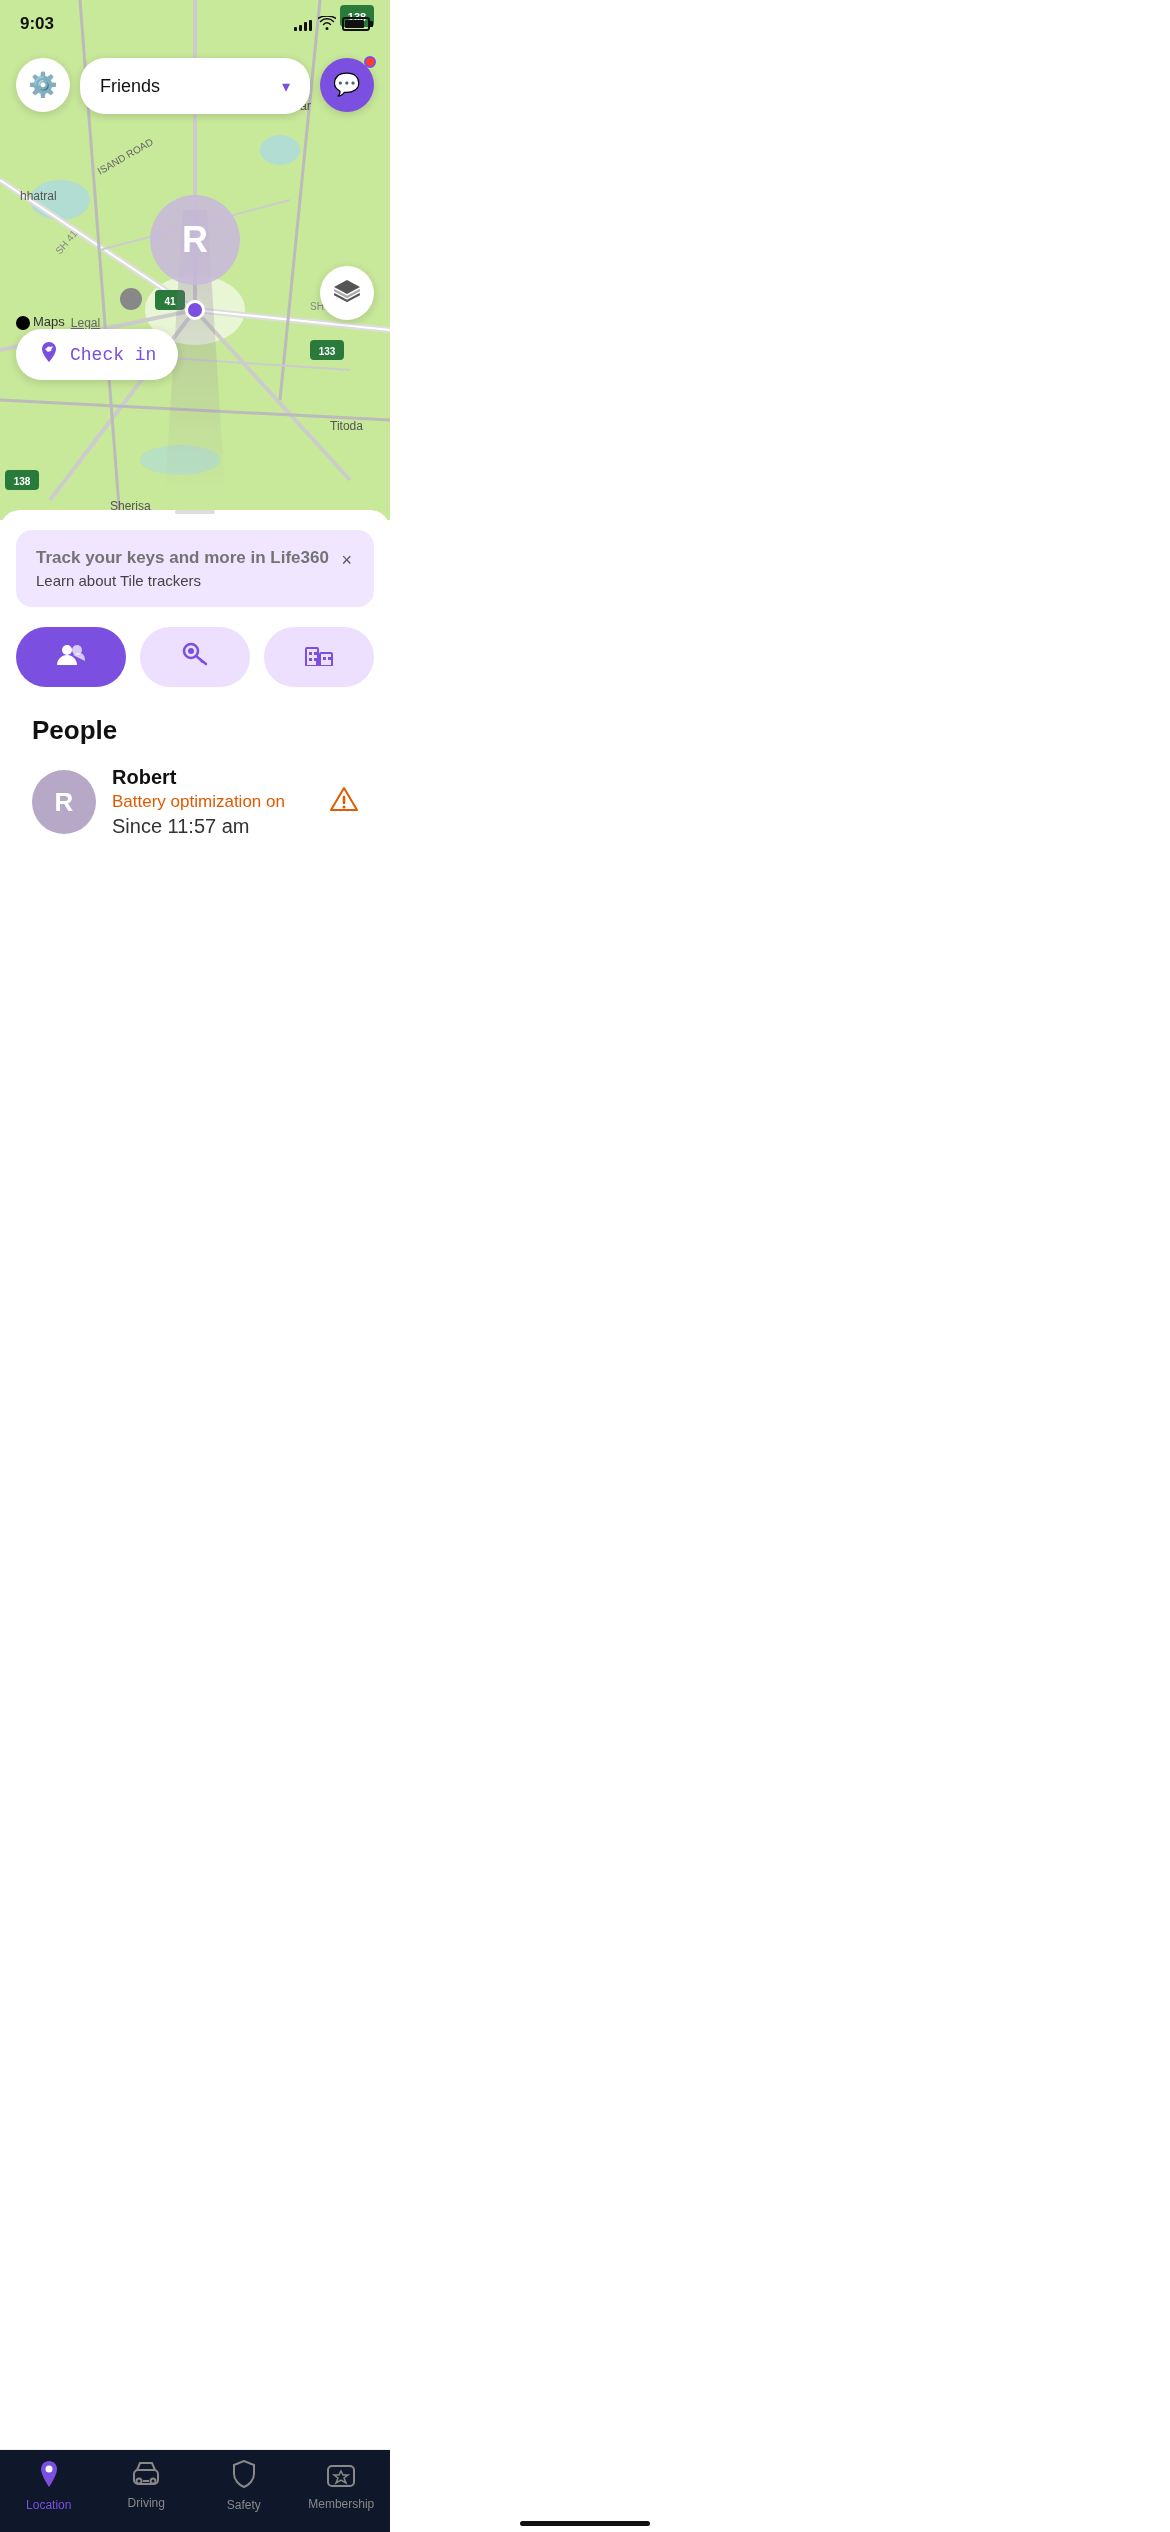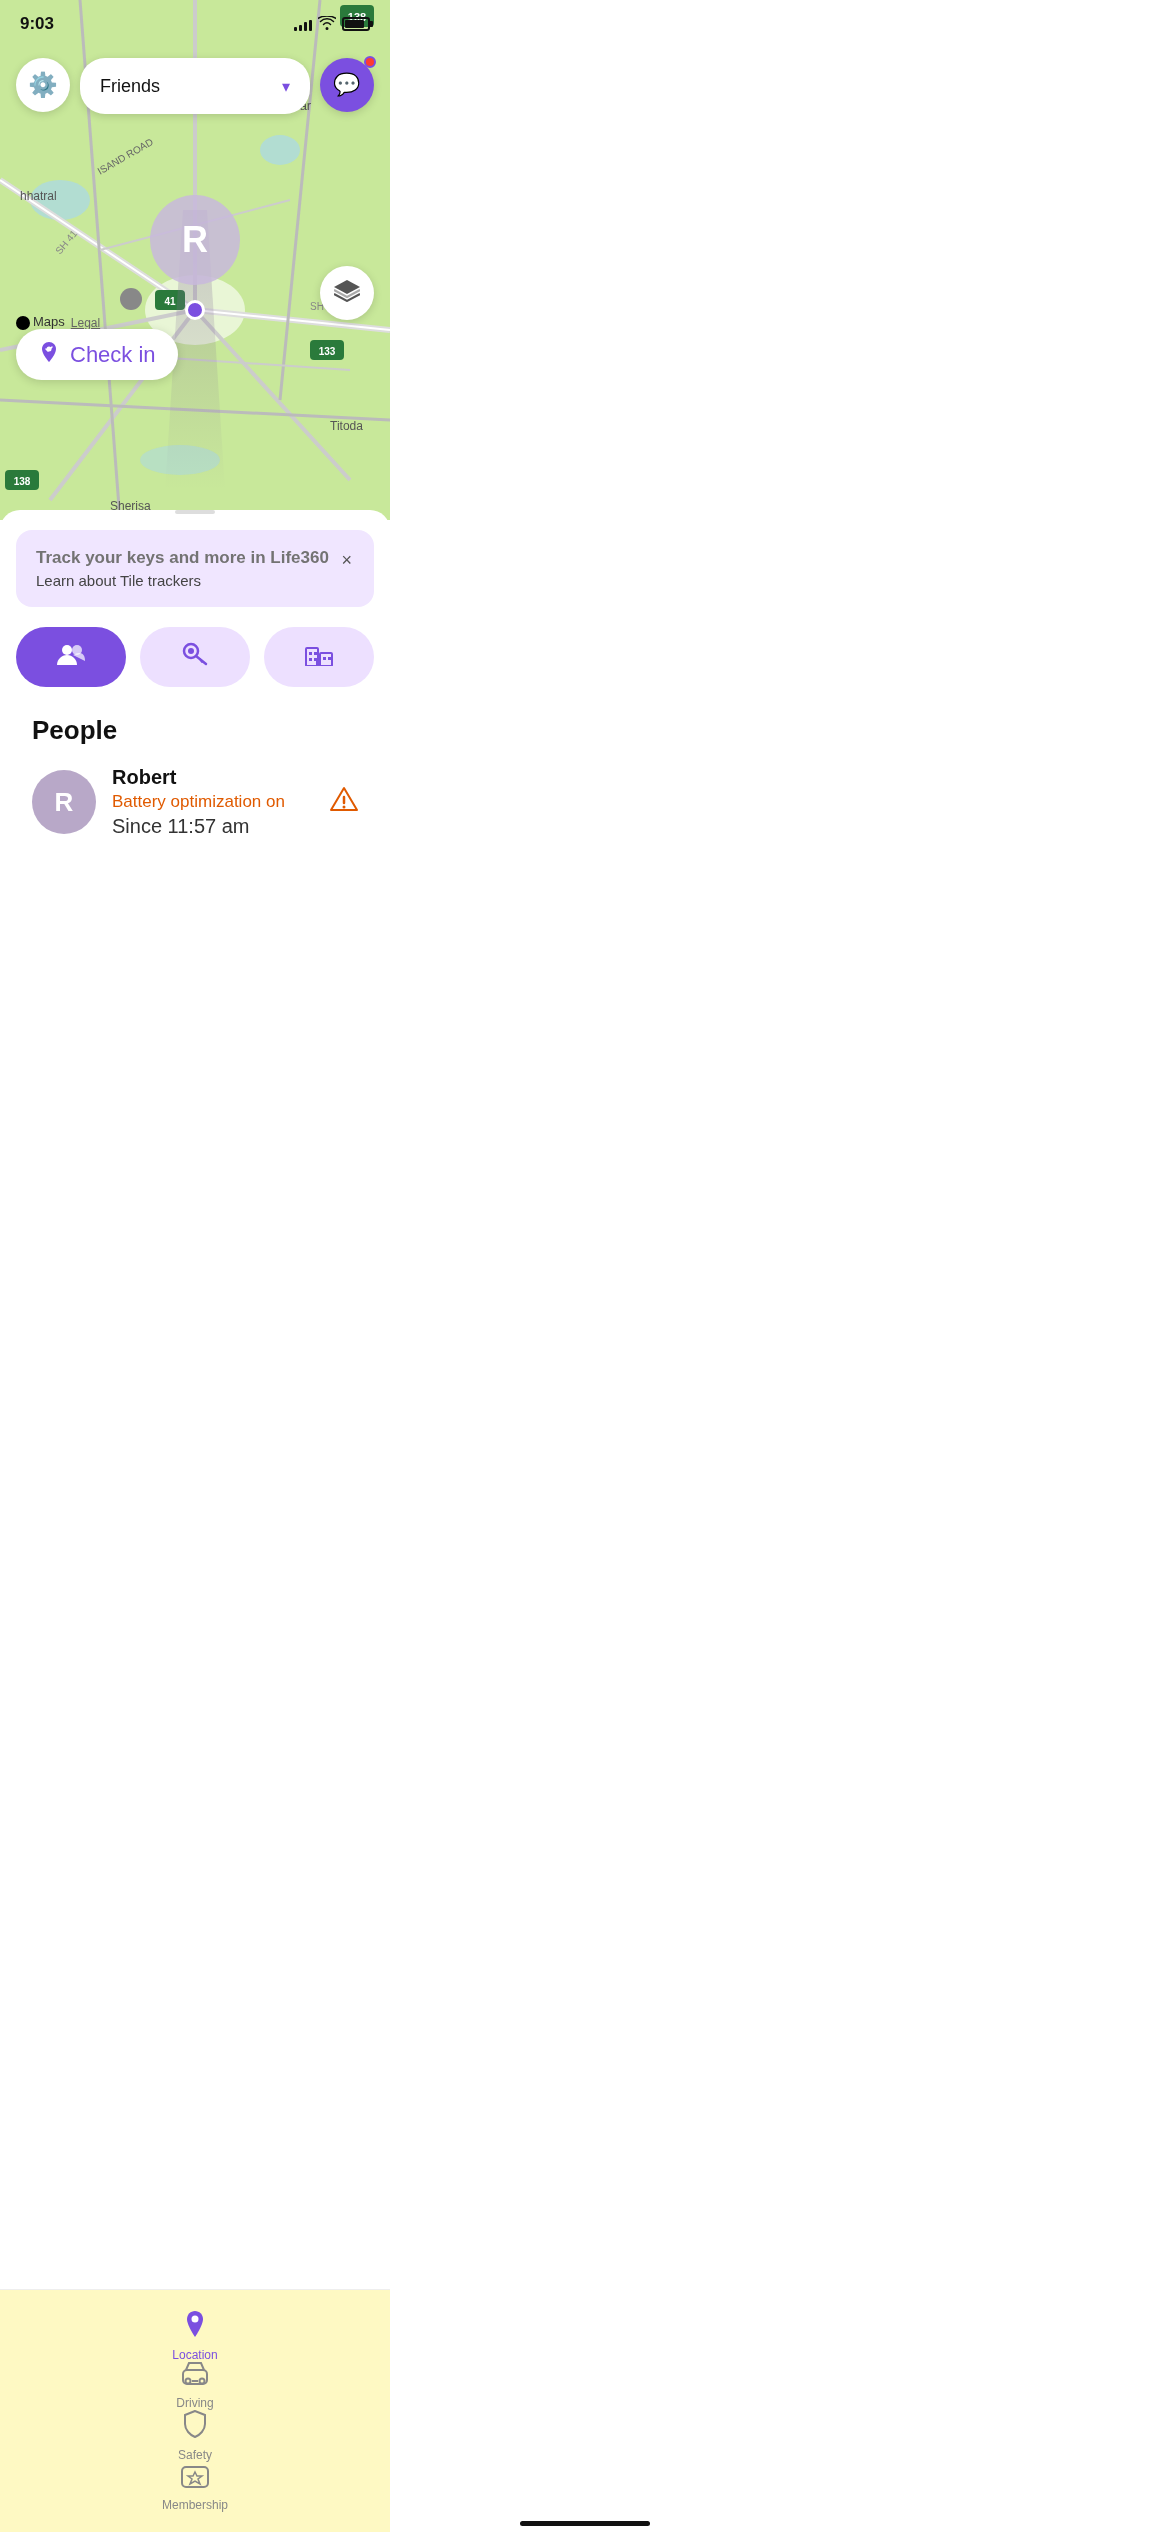--- a/index.html
+++ b/index.html
@@ -296,23 +296,24 @@
       z-index: 10;
       cursor: pointer;
     }
 
     .checkin-icon {
       color: #7b4fe0;
       font-size: 20px;
     }
 
     .checkin-label {
-      font-size: 22px;
+      font-size: 18px;
       font-weight: 500;
       color: #7b4fe0;
+      font-family: Liberation Mono, monospace;
     }
 
     
     .bottom-sheet {
       position: relative;
       background: white;
       border-radius: 20px 20px 0 0;
       margin-top: -20px;
       z-index: 20;
       padding-bottom: 100px;
@@ -456,28 +457,27 @@
       color: #e05a00;
     }
 
     
     .bottom-nav {
       position: fixed;
       bottom: 0;
       left: 0;
       right: 0;
       width: 390px;
-      background: #fef9c3;
+      background: #0f172a;
       border-top: 1px solid #eee;
       display: flex;
       align-items: center;
       justify-content: space-around;
-      padding: 20px 0 20px;
+      padding: 10px 0 20px;
       z-index: 200;
-      flex-direction: column;
     }
 
     .nav-item {
       display: flex;
       flex-direction: column;
       align-items: center;
       gap: 4px;
       cursor: pointer;
       min-width: 70px;
     }

